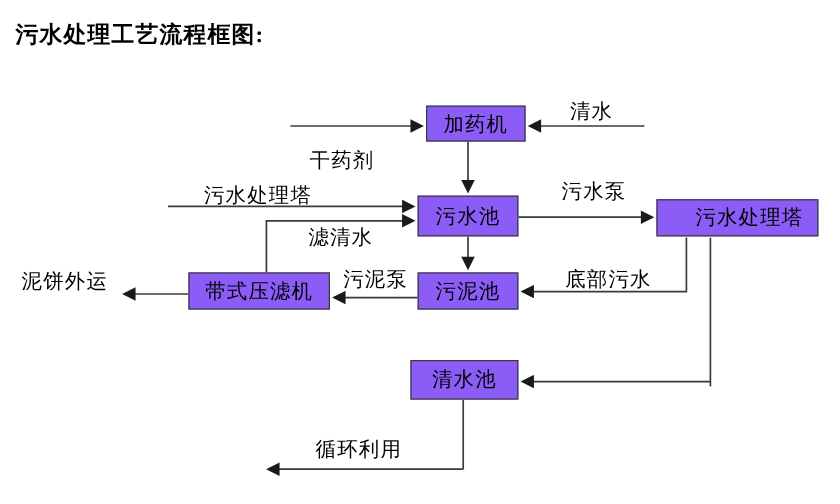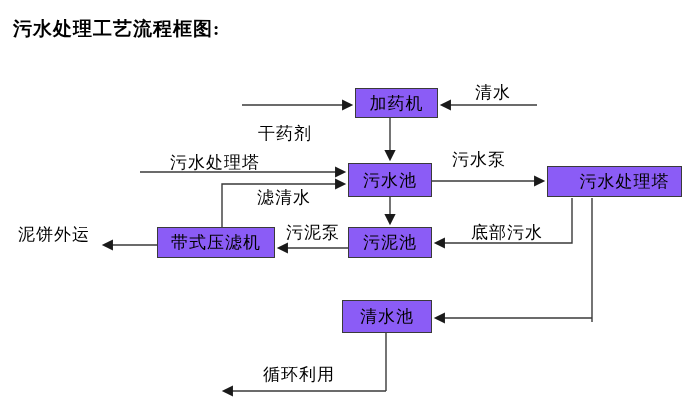--- a/index.html
+++ b/index.html
@@ -61,21 +61,21 @@
   .n-sewage   { left: 348px; top: 163px; width:  84px; height: 34px; }
   .n-tower    { left: 547px; top: 166px; width: 135px; height: 31px; padding-left: 20px; }
   .n-sludge   { left: 348px; top: 227px; width:  84px; height: 31px; }
   .n-press    { left: 157px; top: 227px; width: 118px; height: 31px; }
   .n-clear    { left: 342px; top: 300px; width:  90px; height: 33px; }
   
   .l-dryagent { left: 258px; top:  82px; margin-top: 43px; }
   .l-clearin  { left: 475px; top:  84px; }
   .l-sandwash { left: 170px; top: 154px; }
   .l-filtered { left: 257px; top: 189px; }
-  .l-sewpump  { left: 452px; top: 151px; }
+  .l-sewpump  { left: 468px; top: 151px; }
   .l-bottom   { left: 471px; top: 224px; }
   .l-sludpump { left: 286px; top: 224px; }
   .l-mudcake  { left:  18px; top: 226px; }
   .l-recycle  { left: 263px; top: 366px; }
 </style>
 </head>
 <body>
 
 <div id="canvas">
 

